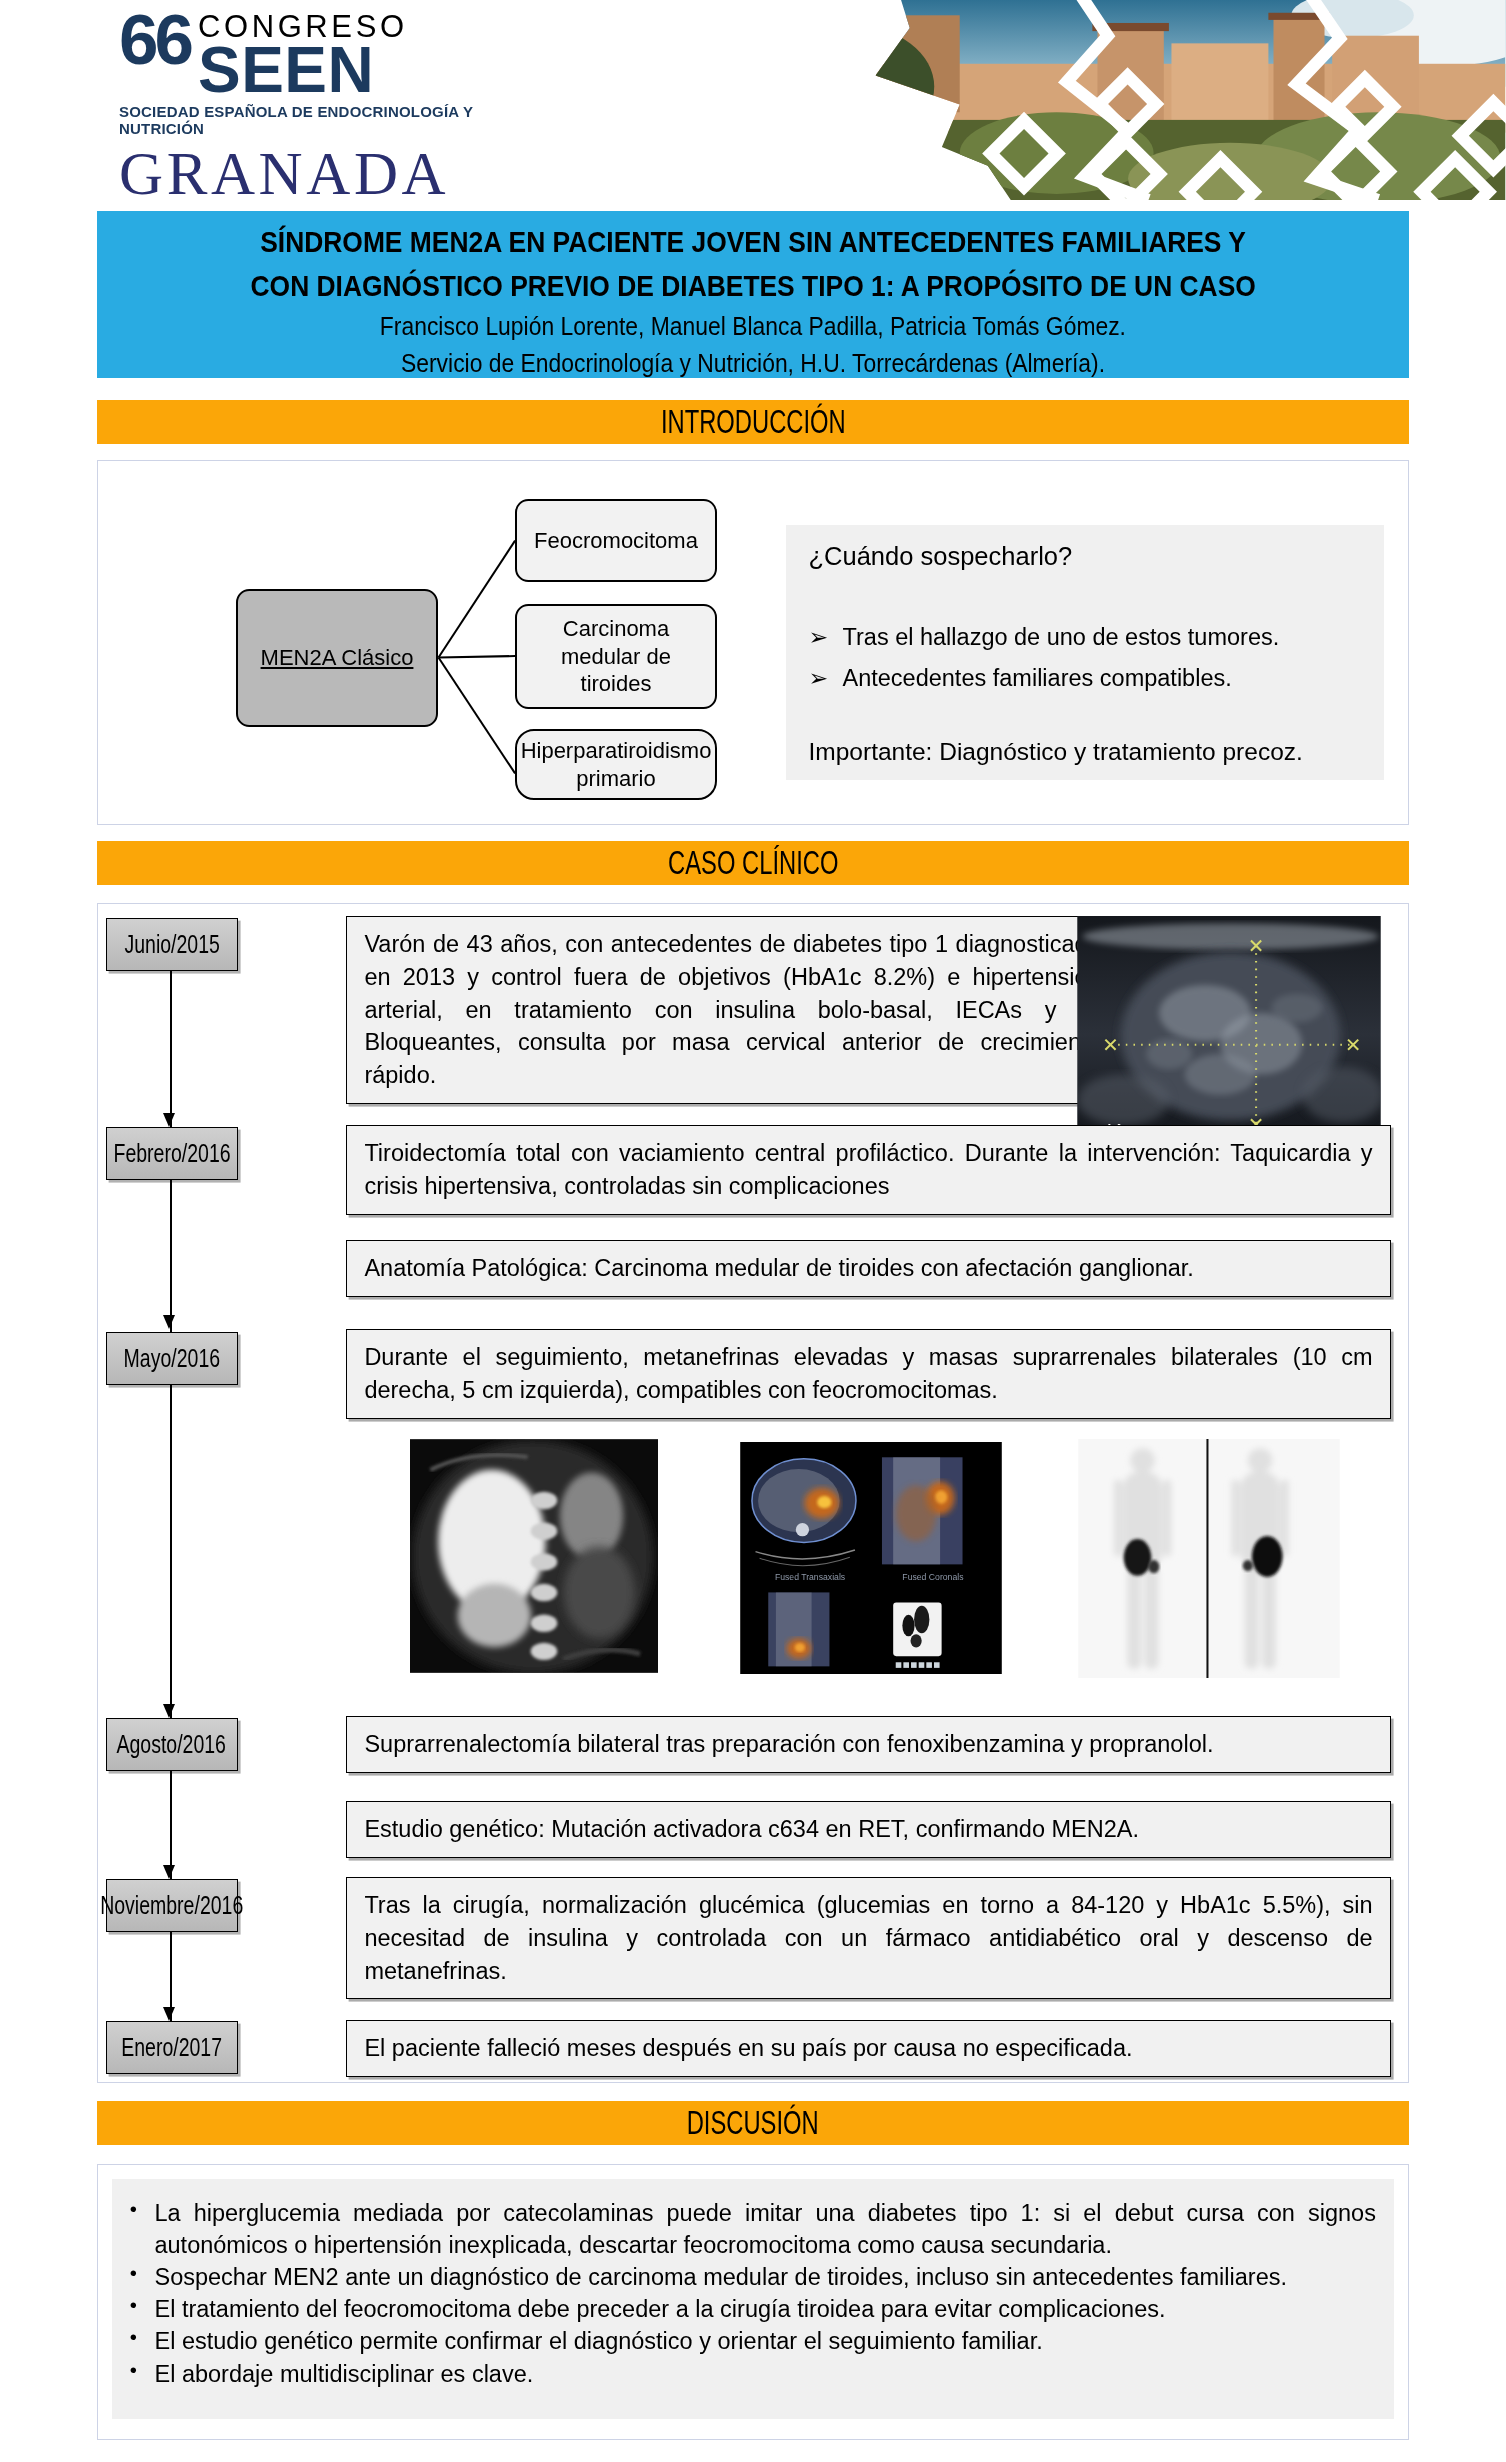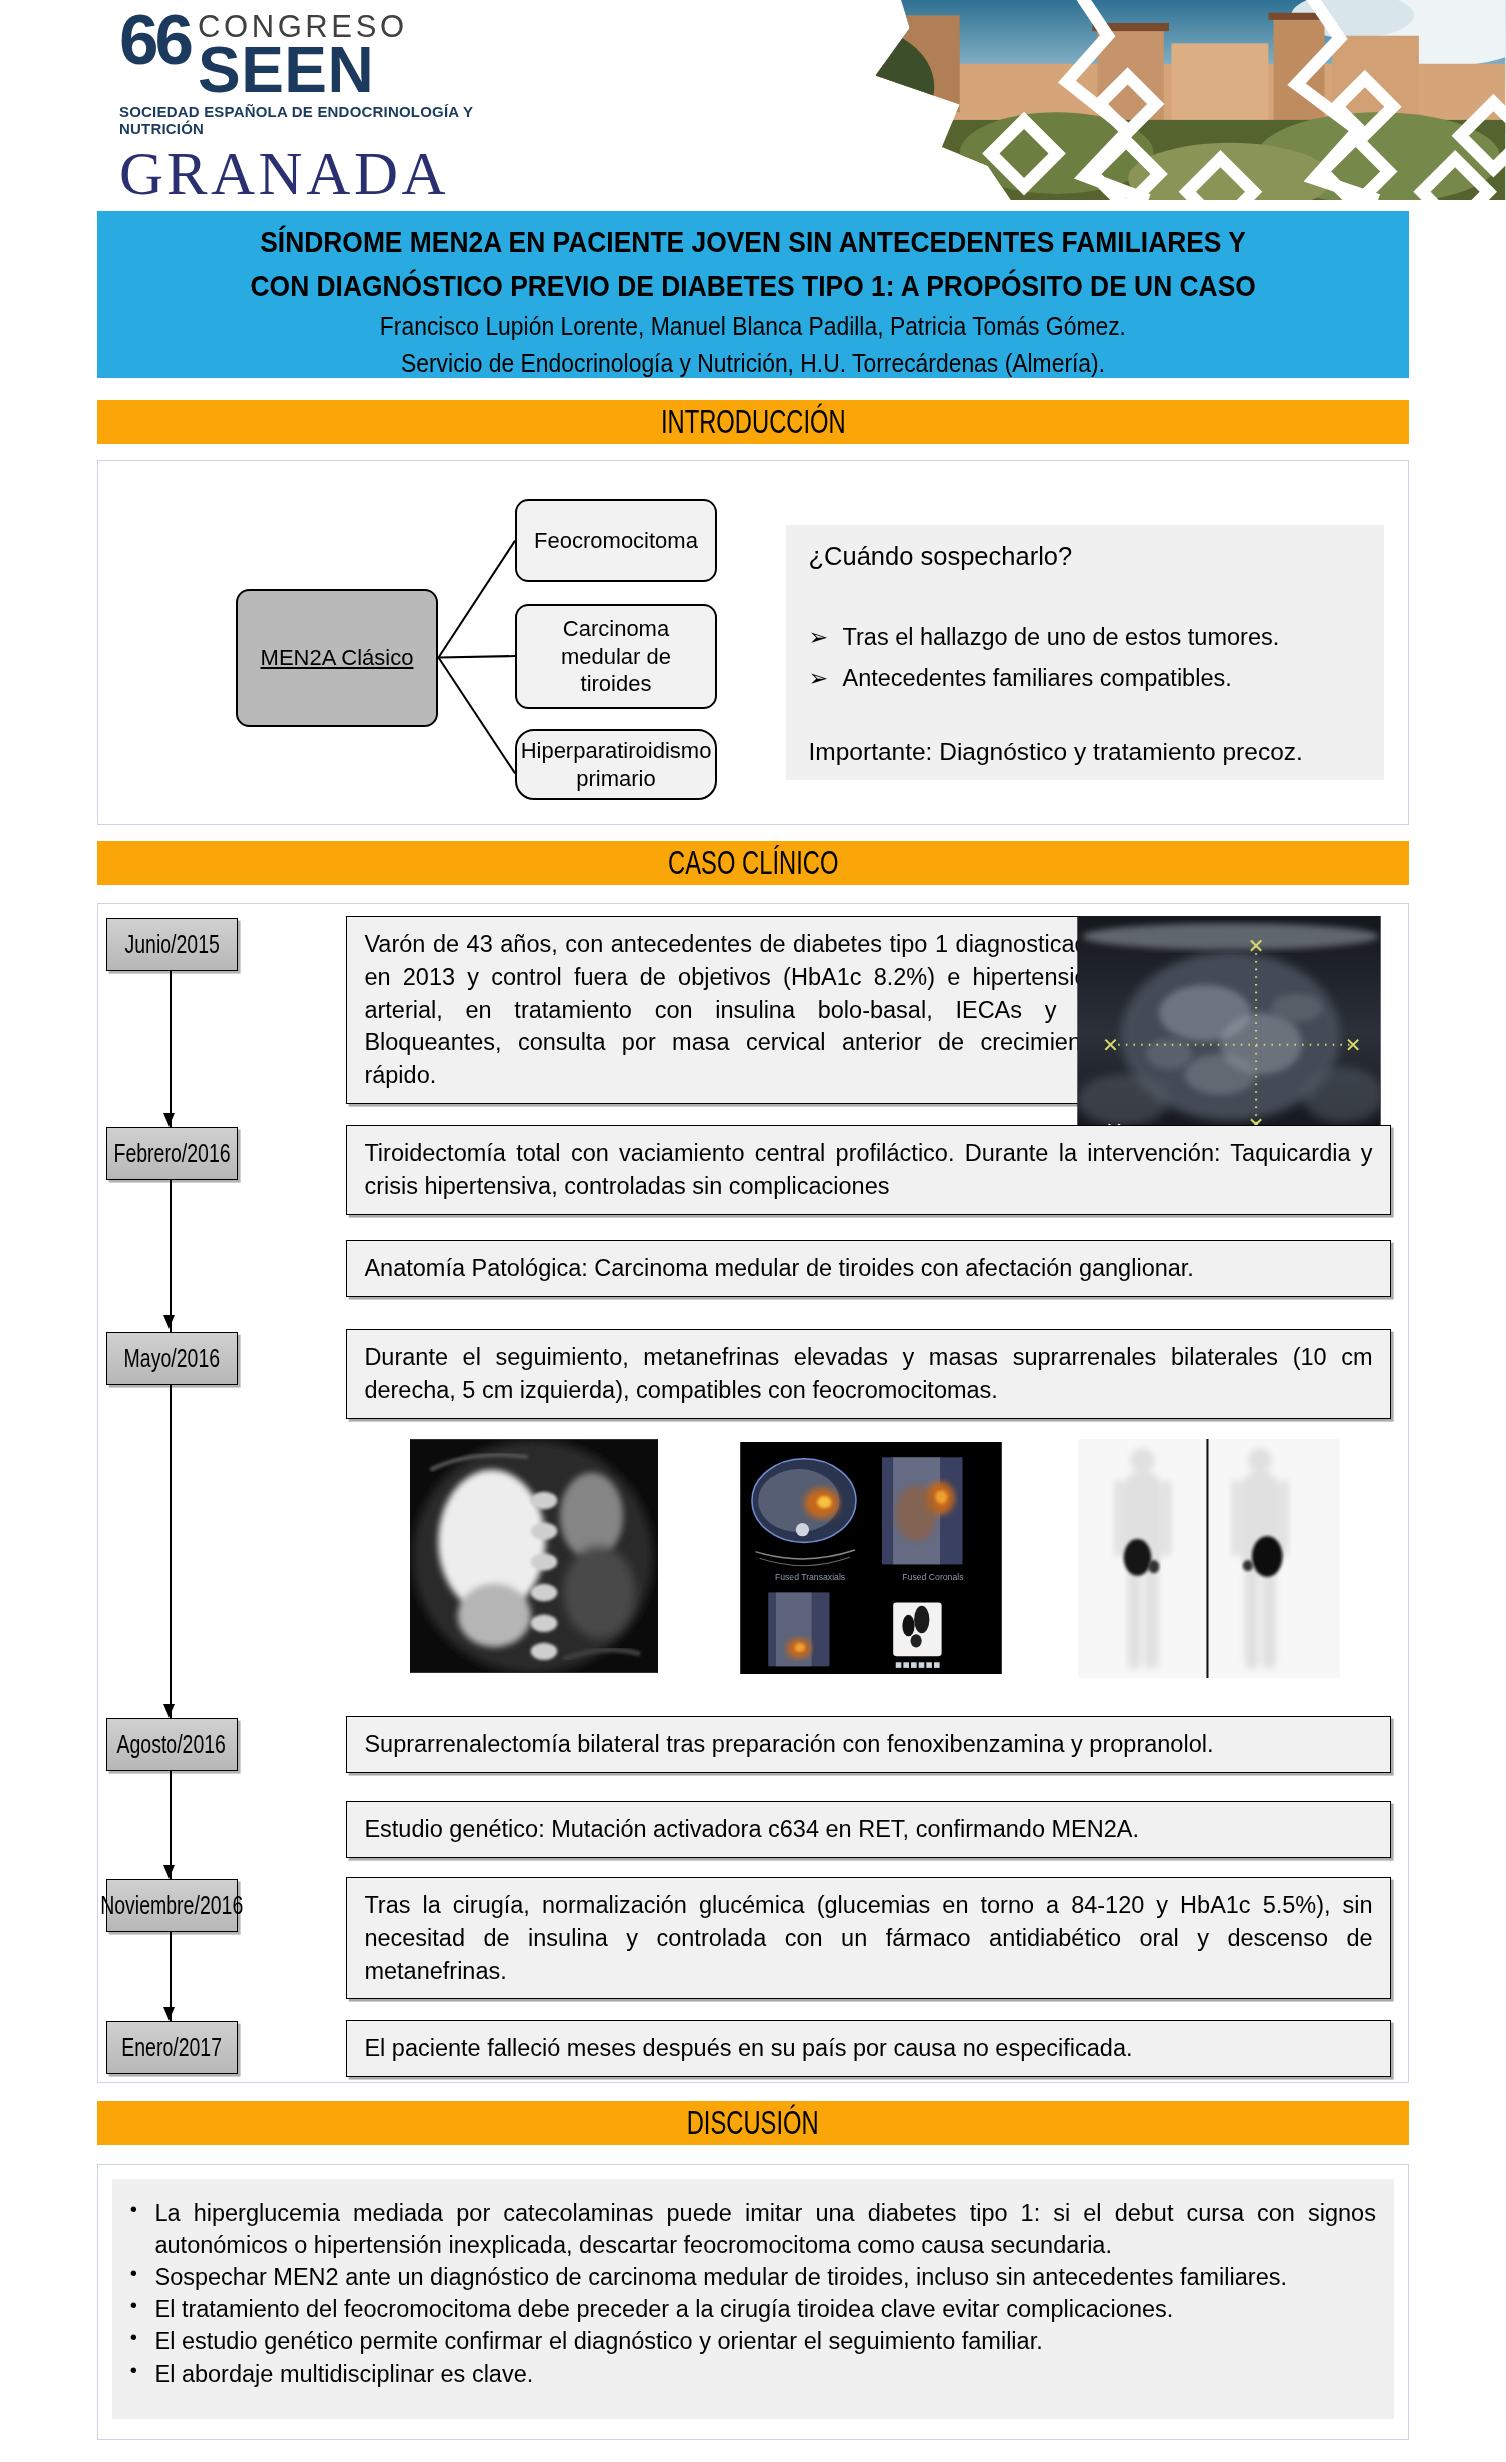--- a/index.html
+++ b/index.html
@@ -4,21 +4,21 @@
 <style>
   html,body{margin:0;padding:0;background:#ffffff;}
   .poster{position:relative;width:1506px;height:2462px;background:#fff;
           font-family:"Liberation Sans",sans-serif;color:#000;overflow:hidden;}
 
   
   .logo-block{position:absolute;left:119px;top:11.2px;width:439px;}
   .logo-row1{display:flex;align-items:flex-start;}
   .logo-66{font-size:71px;font-weight:800;color:#1C3A5E;line-height:0.82;letter-spacing:-4.1px;}
   .logo-col{margin-left:8.2px;display:flex;flex-direction:column;}
-  .logo-congreso{font-size:31px;font-weight:500;color:#404040;letter-spacing:3.6px;line-height:1.05;}
+  .logo-congreso{font-size:31px;font-weight:500;color:#000000;letter-spacing:3.6px;line-height:1.05;}
   .logo-seen{font-size:64px;font-weight:800;color:#1C3A5E;line-height:0.84;letter-spacing:0.5px;}
   .logo-society{margin-top:5.1px;font-size:15px;font-weight:700;color:#1C3A5E;letter-spacing:0.2px;}
   .logo-city{margin-top:6.1px;font-family:"Liberation Serif",serif;font-size:61px;color:#2A2F6F;
              letter-spacing:3.6px;line-height:1;}
   .logo-dates{margin-top:8.2px;font-size:32px;font-weight:700;color:#2A2F6F;letter-spacing:1px;}
 
   .collage{position:absolute;right:0;top:0;width:715px;height:200px;}
 
   
   .title-box{position:absolute;left:97px;top:211px;width:1312px;height:167px;background:#29ABE2;
@@ -349,21 +349,21 @@
         <li>
           <span class="dot">•</span>
           <span>La hiperglucemia mediada por catecolaminas puede imitar una diabetes tipo 1: si el debut cursa con signos autonómicos o hipertensión inexplicada, descartar feocromocitoma como causa secundaria.</span>
         </li>
         <li>
           <span class="dot">•</span>
           <span>Sospechar MEN2 ante un diagnóstico de carcinoma medular de tiroides, incluso sin antecedentes familiares.</span>
         </li>
         <li>
           <span class="dot">•</span>
-          <span>El tratamiento del feocromocitoma debe preceder a la cirugía tiroidea clave evitar complicaciones.</span>
+          <span>El tratamiento del feocromocitoma debe preceder a la cirugía tiroidea para evitar complicaciones.</span>
         </li>
         <li>
           <span class="dot">•</span>
           <span>El estudio genético permite confirmar el diagnóstico y orientar el seguimiento familiar.</span>
         </li>
         <li>
           <span class="dot">•</span>
           <span>El abordaje multidisciplinar es clave.</span>
         </li>
       </ul>

